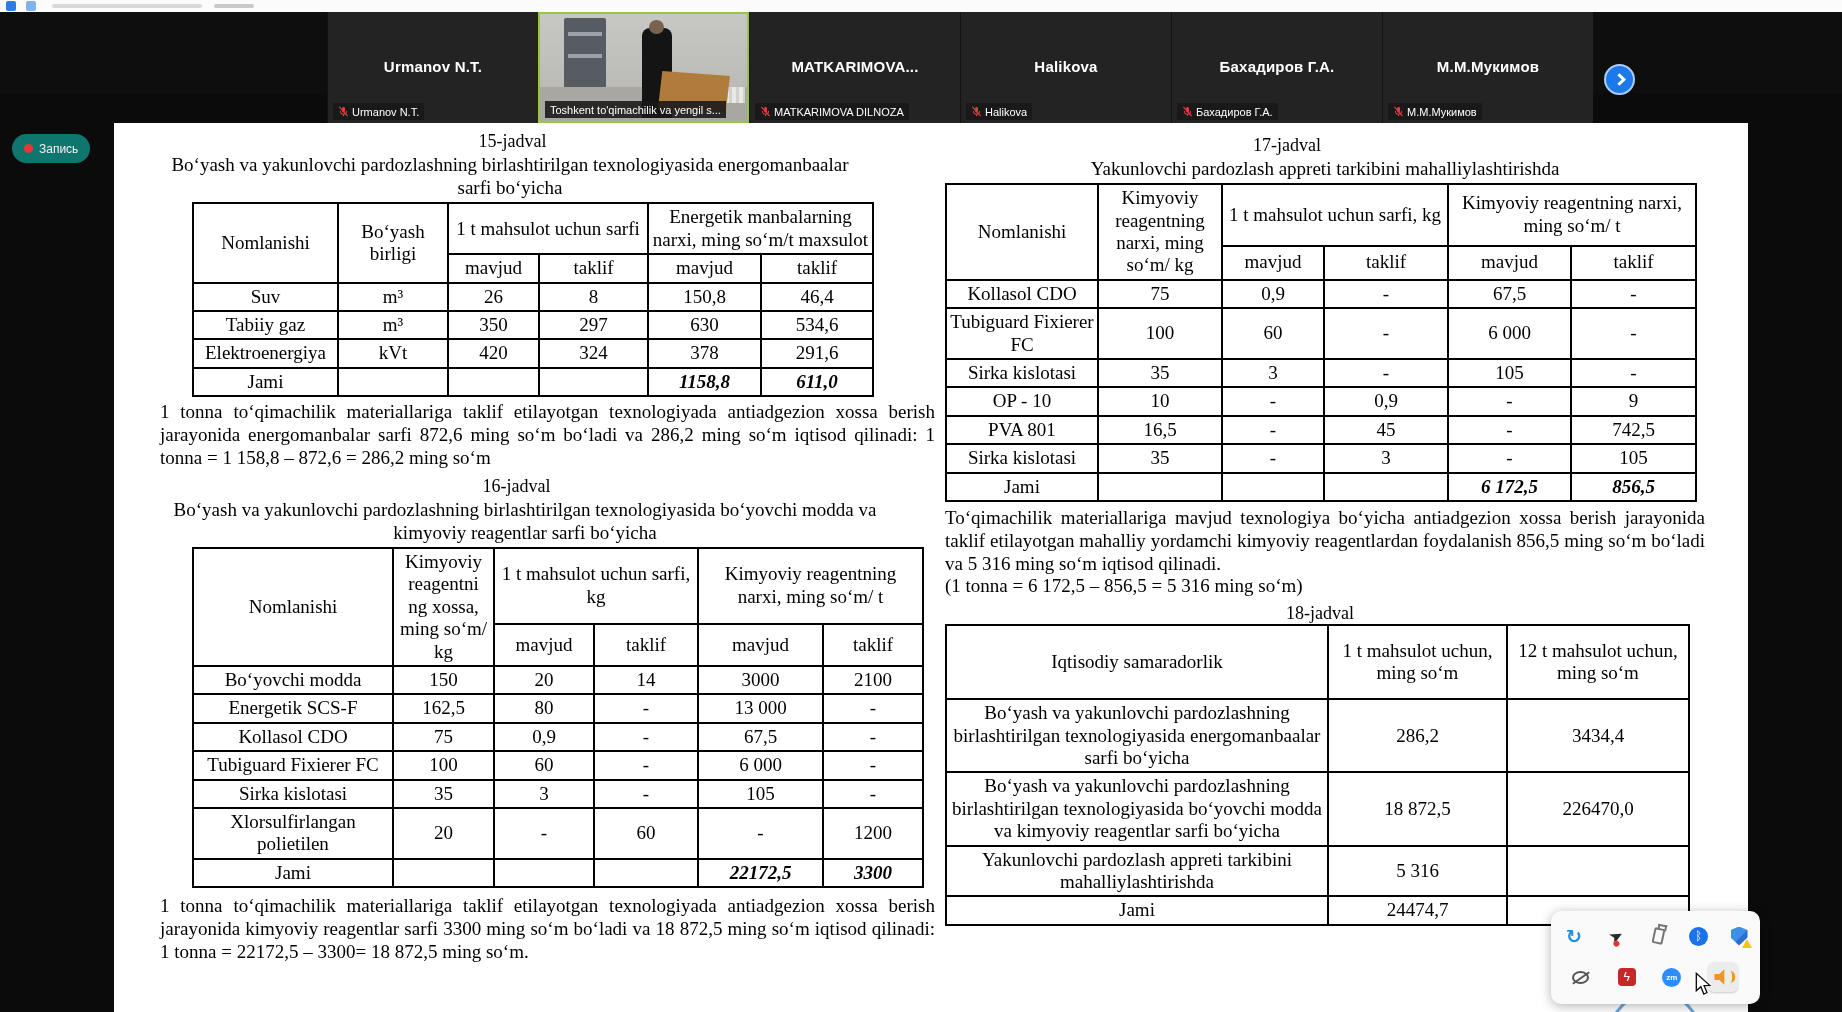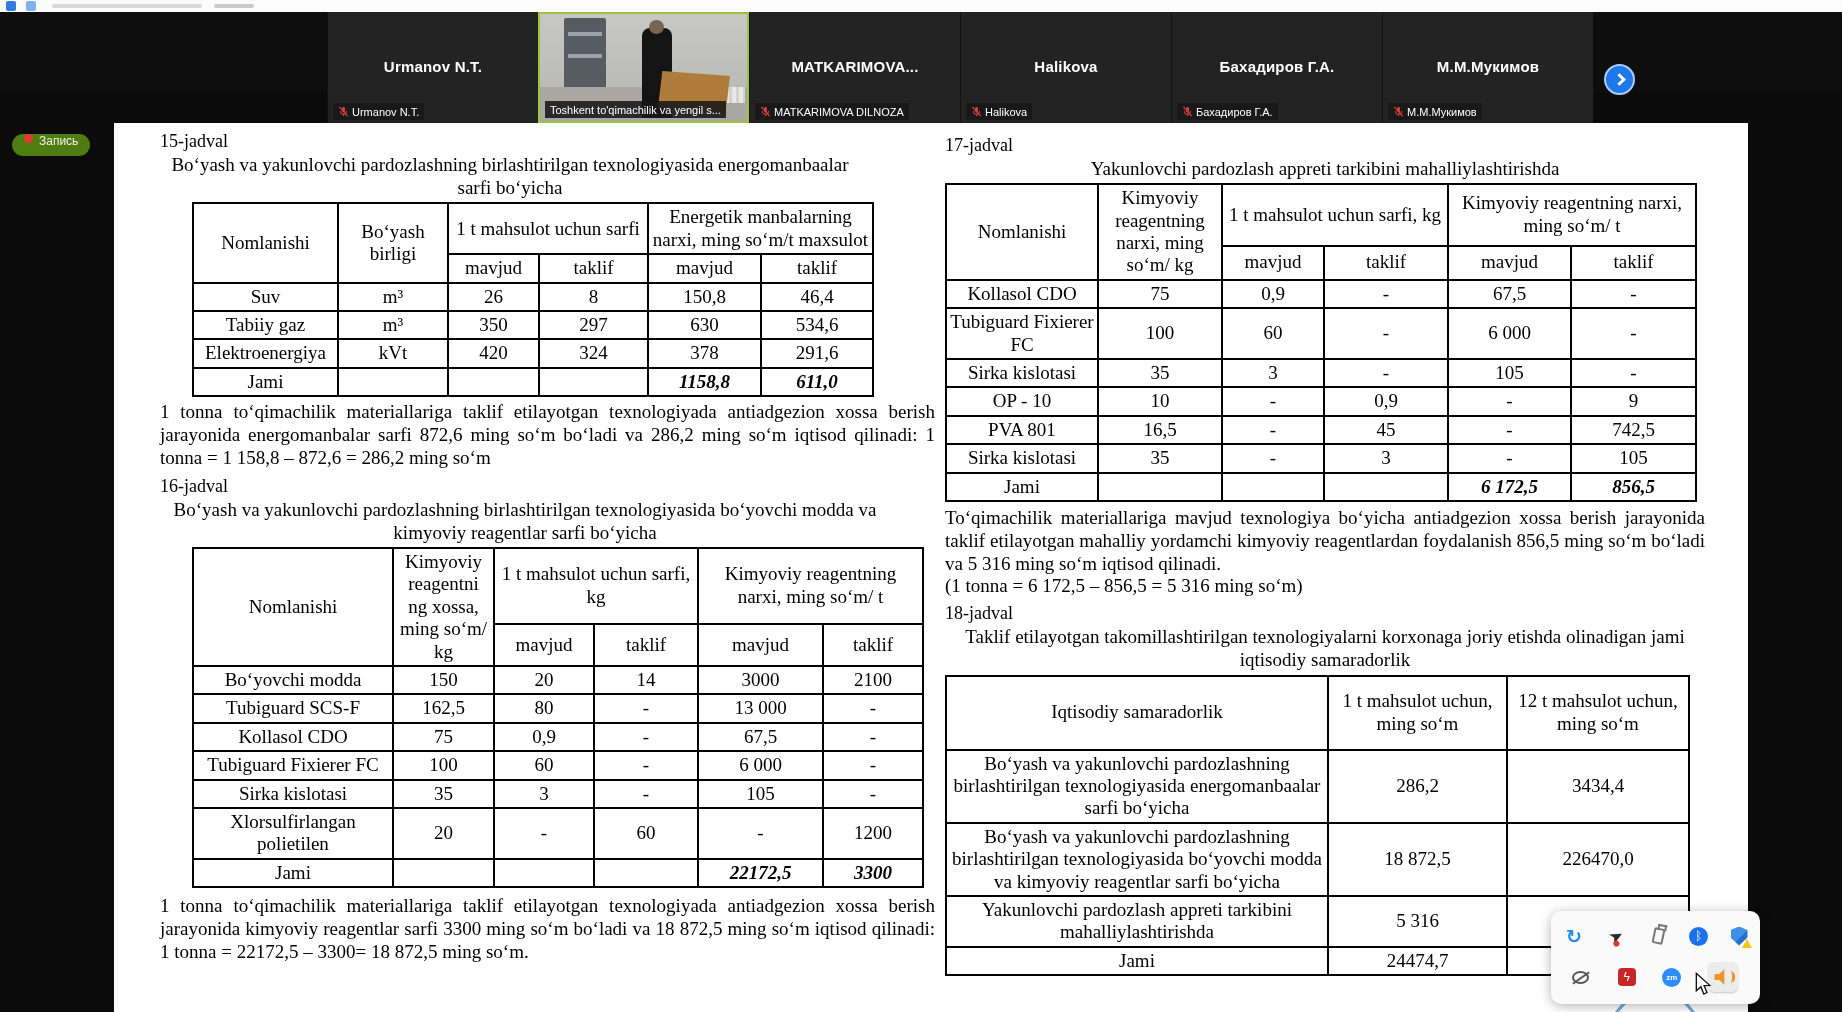--- a/index.html
+++ b/index.html
@@ -35,32 +35,32 @@
   .scene .head   { position:absolute; left:109px; top:6px; width:15px; height:14px; background:#7a6250; border-radius:50%; }
   .scene .podium { position:absolute; left:118px; bottom:8px; width:72px; height:42px; background:#b07c3c;
                    clip-path:polygon(6% 0,100% 12%,94% 100%,0 88%); }
   .mic-svg { flex:0 0 auto; }
   #next-btn { position:absolute; left:1604px; top:52px; width:31px; height:31px; border-radius:50%;
         background:#1d79ea; border:2px solid #a9cdfb; }
   #next-btn .chev { position:absolute; left:9px; top:9px; width:9px; height:9px;
         border-right:3px solid #fff; border-top:3px solid #fff; transform:rotate(45deg); }
 
   
-  #rec-badge { position:absolute; left:12px; top:134px; height:22px; padding:0 12px;
-        background:#4d7c0f; border-radius:15px; display:inline-flex; align-items:flex-start; gap:6px; }
+  #rec-badge { position:absolute; left:12px; top:134px; height:29px; padding:0 12px;
+        background:#0f766e; border-radius:15px; display:inline-flex; align-items:center; gap:6px; }
   #rec-badge .dot { width:9px; height:9px; border-radius:50%; background:#e53935; }
   #rec-badge .txt { color:#f2f2f2; font-size:12px; }
 
   
   #page { position:absolute; left:114px; top:123px; width:1634px; height:889px; background:#fff;
           font-family:"Liberation Serif","DejaVu Serif",serif; color:#000; overflow:hidden; }
   .col { position:absolute; top:4px; }
   #col-left  { left:46px;  width:775px; }
   #col-right { left:831px; width:760px; }
-  .jadval { font-size:18px; text-align:left; }
+  .jadval { font-size:18px; text-align:center; }
   .title  { font-size:19px; text-align:center; line-height:1.22; margin:1px 0 3px; }
   table { border-collapse:collapse; table-layout:fixed; font-size:19px; }
   th,td { border:2px solid #000; font-weight:normal; text-align:center; vertical-align:middle;
           padding:2px 3px; line-height:1.18; overflow:hidden; }
   table.emph-last tbody tr:last-child td:nth-child(5),
   table.emph-last tbody tr:last-child td:nth-child(6),
   table#t18 tbody tr:nth-child(2) td:nth-child(2) ~ x { }
   table.emph-last tbody tr:last-child td:nth-child(5),
   table.emph-last tbody tr:last-child td:nth-child(6) { font-weight:700; font-style:italic; }
   .para { font-size:19px; line-height:1.2; text-align:justify; }
@@ -305,21 +305,21 @@
       <tbody>
           <tr>
             <td>Boʻyovchi modda</td>
             <td>150</td>
             <td>20</td>
             <td>14</td>
             <td>3000</td>
             <td>2100</td>
           </tr>
           <tr>
-            <td>Tubiguard SCS-F</td>
+            <td>Energetik SCS-F</td>
             <td>162,5</td>
             <td>80</td>
             <td>-</td>
             <td>13 000</td>
             <td>-</td>
           </tr>
           <tr>
             <td>Kollasol CDO</td>
             <td>75</td>
             <td>0,9</td>
@@ -445,21 +445,20 @@
             <td></td>
             <td></td>
             <td>6 172,5</td>
             <td>856,5</td>
           </tr>
         </tbody>
     </table>
     <div class="para p17">Toʻqimachilik materiallariga mavjud texnologiya boʻyicha antiadgezion xossa berish jarayonida taklif etilayotgan mahalliy yordamchi kimyoviy reagentlardan foydalanish 856,5 ming soʻm boʻladi va 5 316 ming soʻm iqtisod qilinadi.</div>
     <div class="para p17b">(1 tonna = 6 172,5 – 856,5 = 5 316 ming soʻm)</div>
     <div class="jadval lbl18">18-jadval</div>
-    <div class="title">Taklif etilayotgan takomillashtirilgan texnologiyalarni korxonaga joriy etishda olinadigan jami iqtisodiy samaradorlik</div>
     <table id="t18">
       <colgroup>
           <col style="width:382px">
           <col style="width:179px">
           <col style="width:182px">
         </colgroup>
       <thead>
         <tr style="height:74px;">
           <th>Iqtisodiy samaradorlik</th>
           <th>1 t mahsulot uchun, ming soʻm</th>

